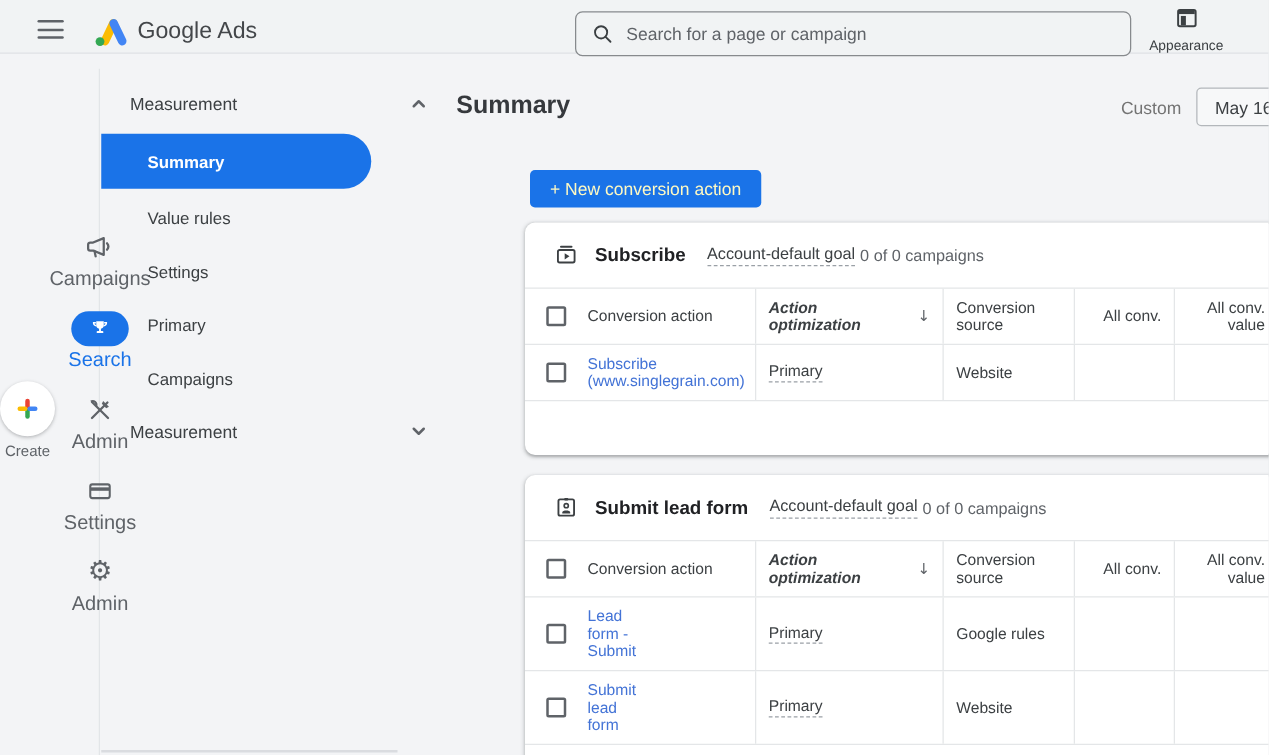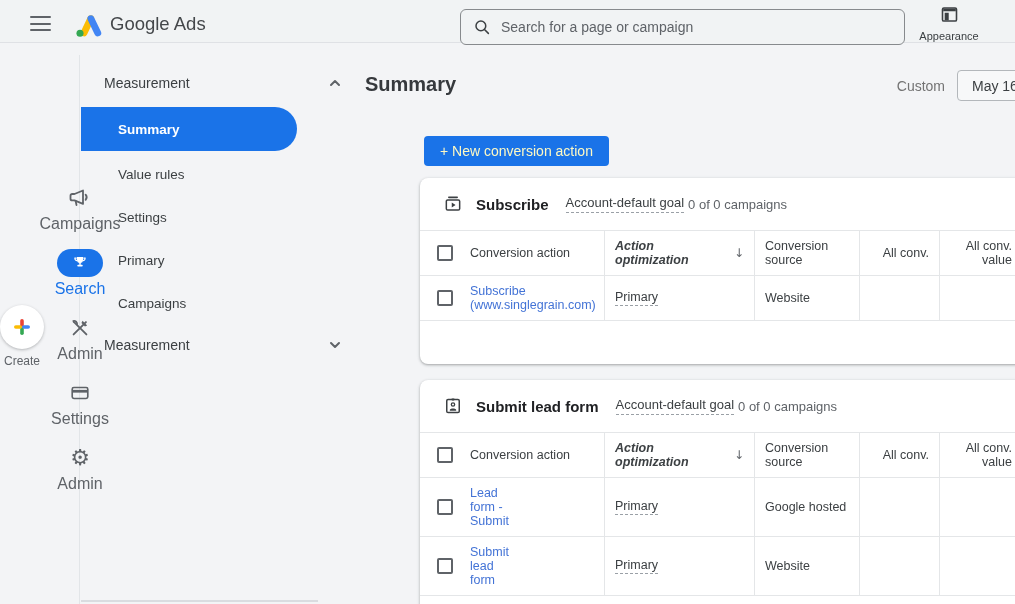--- a/index.html
+++ b/index.html
@@ -318,21 +318,21 @@
       <div class="trow row-3l">
         <div class="cell c-action">
           <span class="checkbox cbx-space"></span>
           <span class="action-link">Lead
 form -
 Submit</span>
         </div>
         <div class="cell c-opt">
             <span class="dashed-u">Primary</span>
           </div>
-        <div class="cell c-src">Google hosted</div>
+        <div class="cell c-src">Google rules</div>
         <div class="cell c-conv"></div>
         <div class="cell c-val"></div>
       </div>
 
       <div class="trow row-3l">
         <div class="cell c-action">
           <span class="checkbox cbx-space"></span>
           <span class="action-link">Submit
 lead
 form</span>

